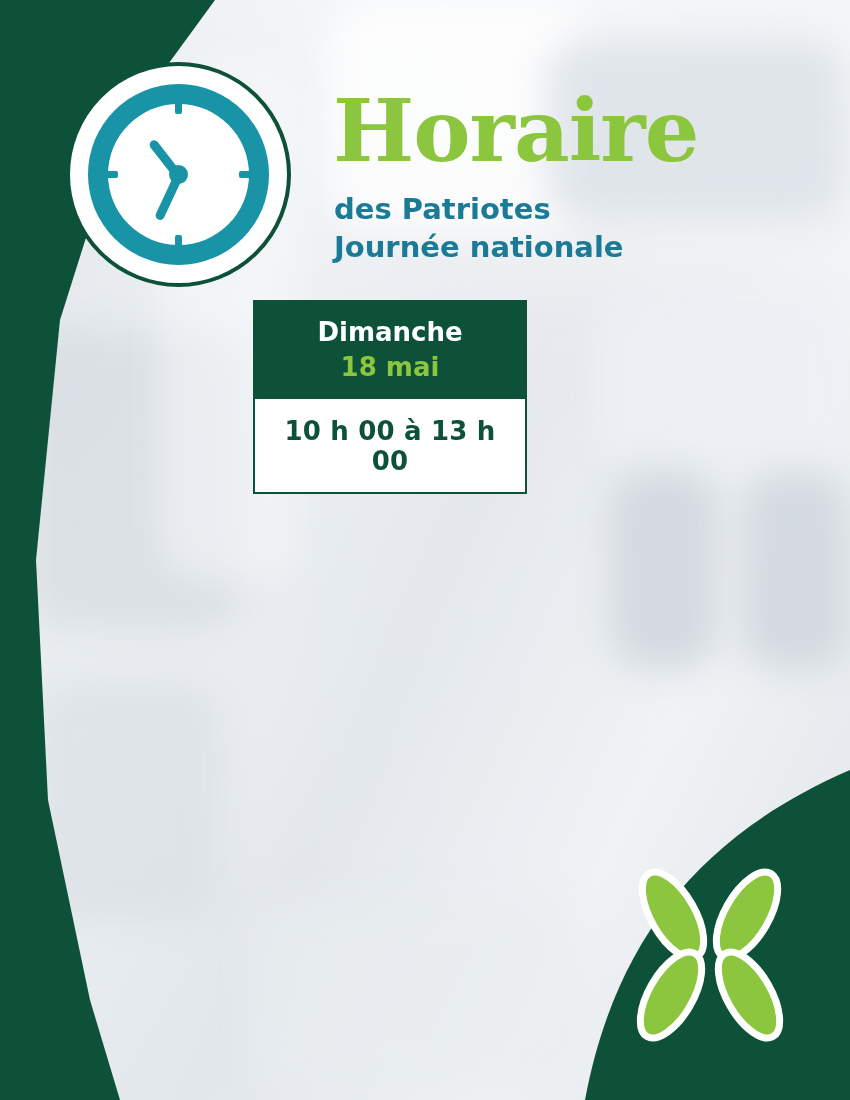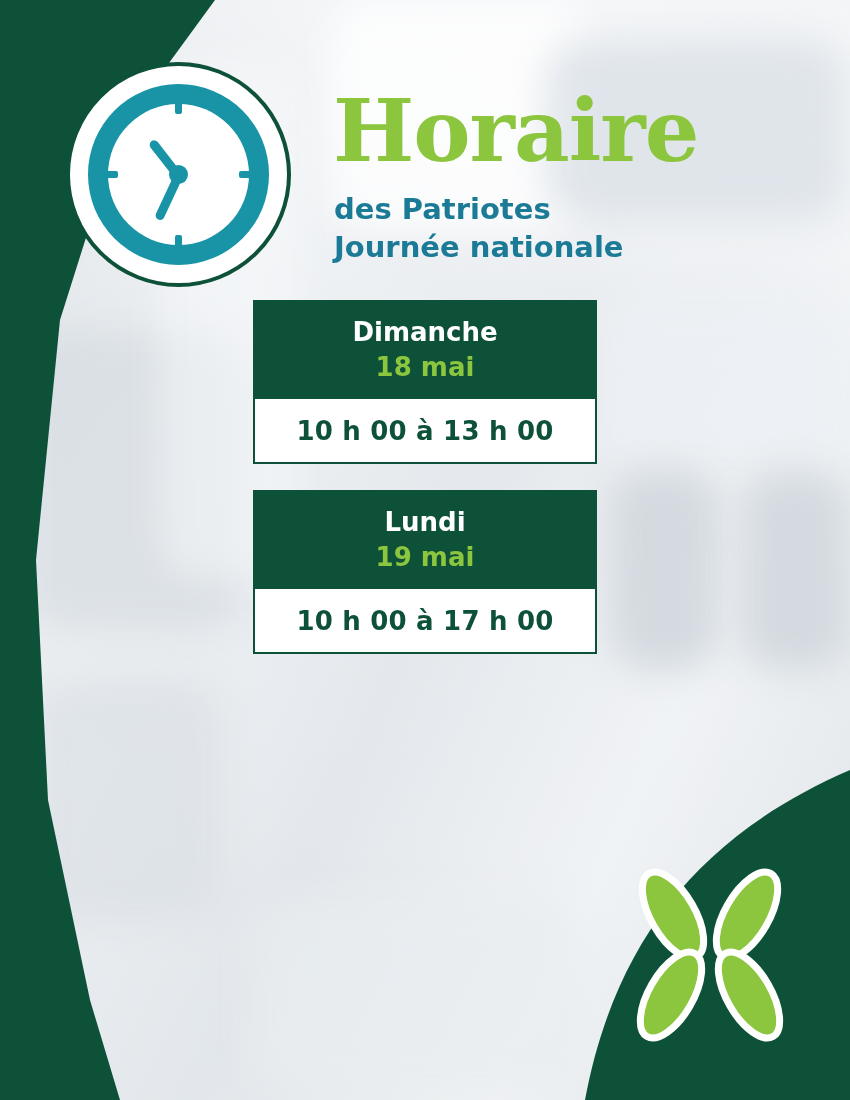--- a/index.html
+++ b/index.html
@@ -145,21 +145,21 @@
     font-weight: bold;
     font-size: 29px;
     line-height: 1.32;
     color: #1b7a96;
   }
 
   
   .cards {
     position: absolute;
     left: 253px; top: 300px;
-    width: 344px;
+    width: 274px;
   }
   .card {
     margin-bottom: 26px;
   }
   .card-head {
     background: #0d5138;
     padding: 16px 10px 16px;
     text-align: center;
   }
   .day {
@@ -249,29 +249,20 @@
     <div class="card">
       <div class="card-head">
         <div class="day">Dimanche</div>
         <div class="date">18 mai</div>
       </div>
       <div class="card-body">
         <div class="hours">10 h 00 à 13 h 00</div>
       </div>
     </div>
 
-    <div class="card">
-      <div class="card-head">
-        <div class="day">Lundi</div>
-        <div class="date">19 mai</div>
-      </div>
-      <div class="card-body">
-        <div class="hours">10 h 00 à 17 h 00</div>
-      </div>
-    </div>
 
     <div class="card">
     </div>
 
   </div>
 
   <div class="logo">
     <svg width="190" height="200" viewBox="0 0 190 200" xmlns="http://www.w3.org/2000/svg">
       <g stroke="#ffffff" stroke-width="7" fill="#8cc63e">
         <ellipse cx="58" cy="60" rx="22" ry="48" transform="rotate(-30 58 60)"></ellipse>

